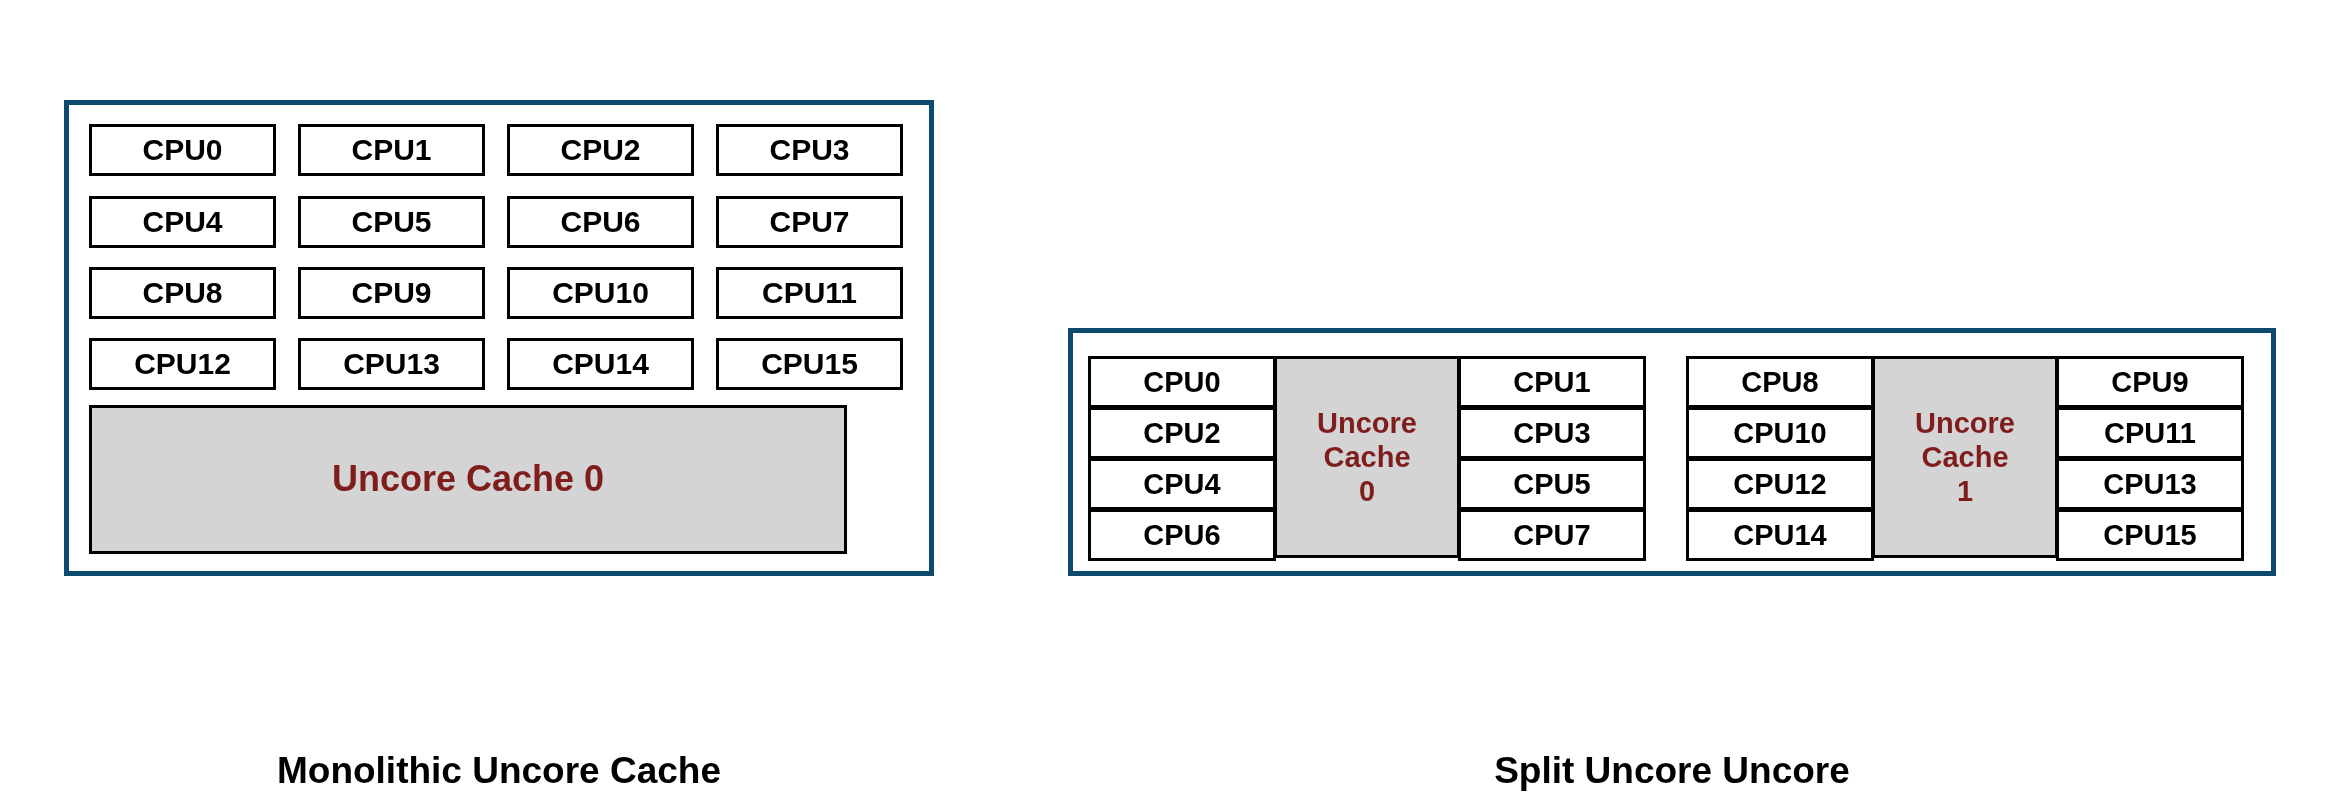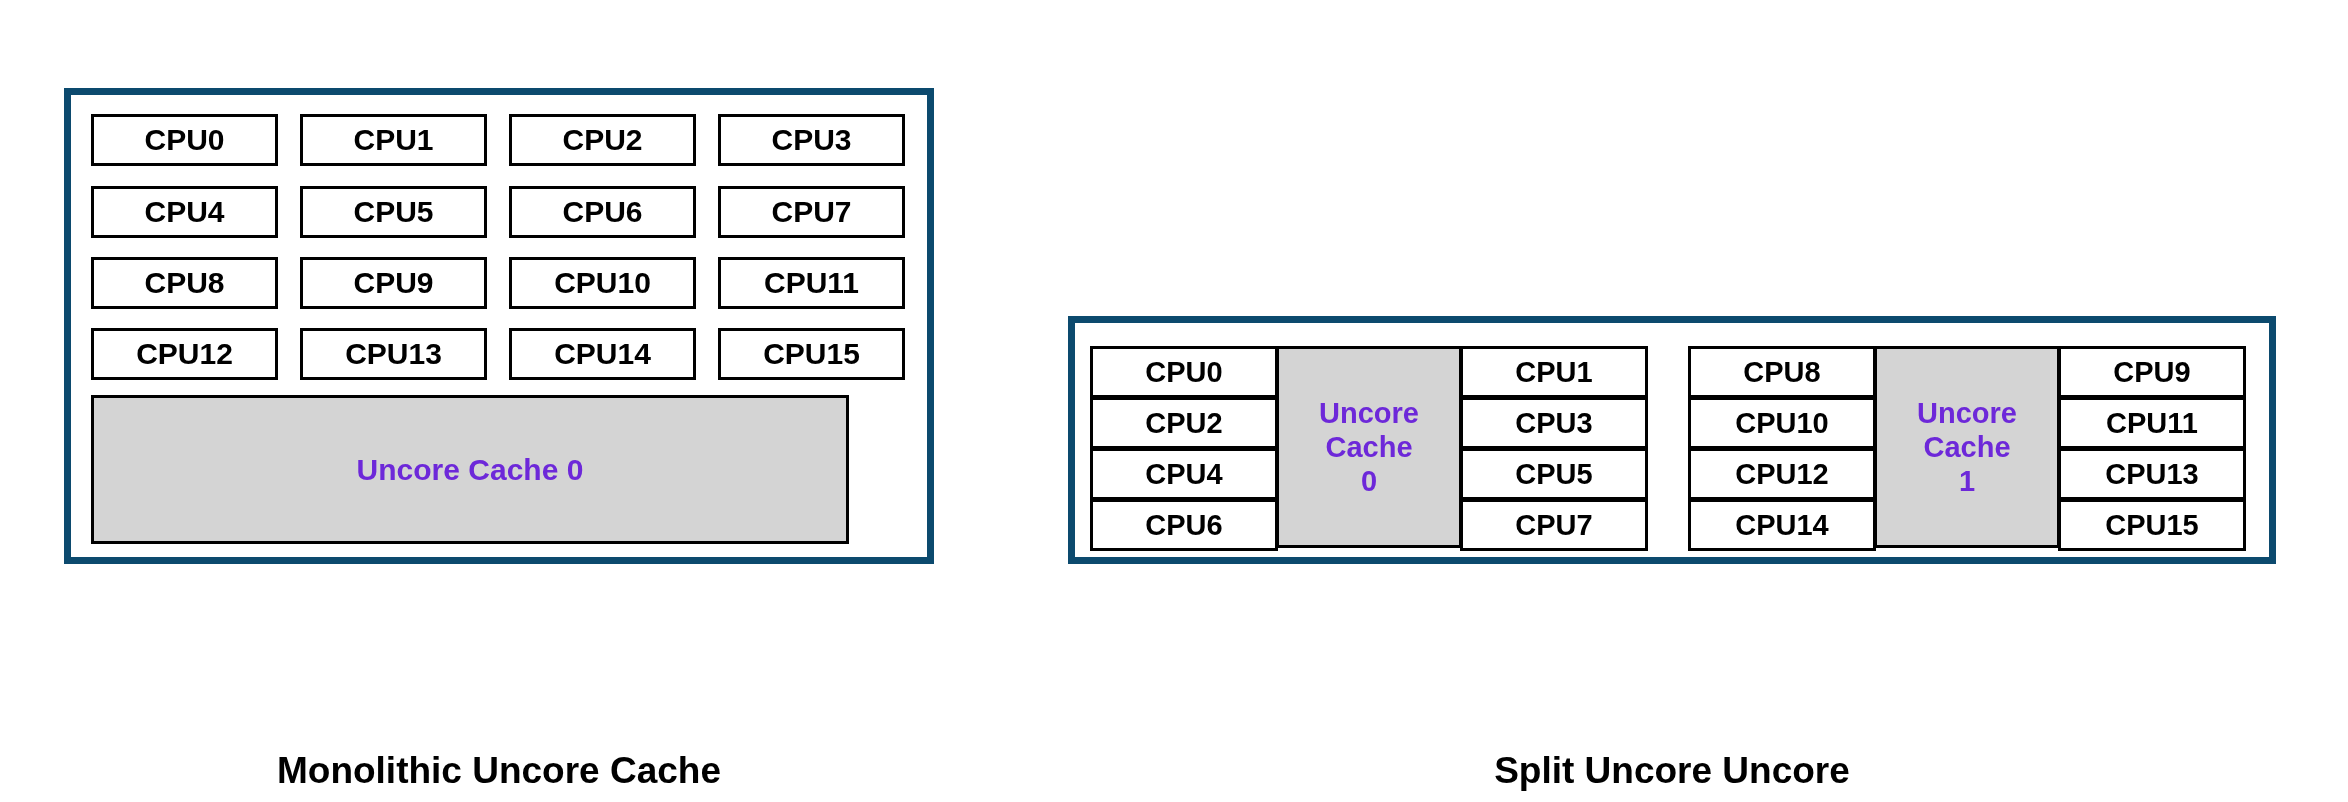--- a/index.html
+++ b/index.html
@@ -16,22 +16,23 @@
   }
 
   
   .figure {
     position: absolute;
   }
 
   .outer-frame {
     position: absolute;
     box-sizing: border-box;
-    border: 7px solid #0c4a6e;
+    border: 5px solid #0c4a6e;
     background: #ffffff;
+    margin-top: 12px;
   }
 
   .cpu-box {
     position: absolute;
     box-sizing: border-box;
     border: 3px solid #000000;
     background: #ffffff;
     display: flex;
     align-items: center;
     justify-content: center;
@@ -43,21 +44,21 @@
   .cache-box {
     position: absolute;
     box-sizing: border-box;
     border: 3px solid #000000;
     background: #d4d4d4;
     display: flex;
     align-items: center;
     justify-content: center;
     text-align: center;
     font-weight: bold;
-    color: #6d28d9;
+    color: #7f1d1d;
     line-height: 1.18;
   }
 
   .caption {
     position: absolute;
     font-weight: bold;
     color: #000000;
     text-align: center;
     white-space: nowrap;
     margin-top: 38px;
@@ -126,21 +127,21 @@
     <div class="cpu-box mono-cpu" style="left:20px;  top:162px;">CPU8</div>
     <div class="cpu-box mono-cpu" style="left:229px; top:162px;">CPU9</div>
     <div class="cpu-box mono-cpu" style="left:438px; top:162px;">CPU10</div>
     <div class="cpu-box mono-cpu" style="left:647px; top:162px;">CPU11</div>
 
     <div class="cpu-box mono-cpu" style="left:20px;  top:233px;">CPU12</div>
     <div class="cpu-box mono-cpu" style="left:229px; top:233px;">CPU13</div>
     <div class="cpu-box mono-cpu" style="left:438px; top:233px;">CPU14</div>
     <div class="cpu-box mono-cpu" style="left:647px; top:233px;">CPU15</div>
 
-    <div class="cache-box" style="left:20px; top:300px; width:758px; height:149px; font-size:30px;">Uncore Cache 0</div>
+    <div class="cache-box" style="left:20px; top:300px; width:758px; height:149px; font-size:36px;">Uncore Cache 0</div>
   </div>
 
   <div class="caption" id="mono-caption">Monolithic Uncore Cache</div>
 </div>
 
 <div class="figure">
 
   <div class="outer-frame" id="split-frame">
 
     <div class="cpu-box split-cpu" style="left:15px; top:23px;">CPU0</div>

